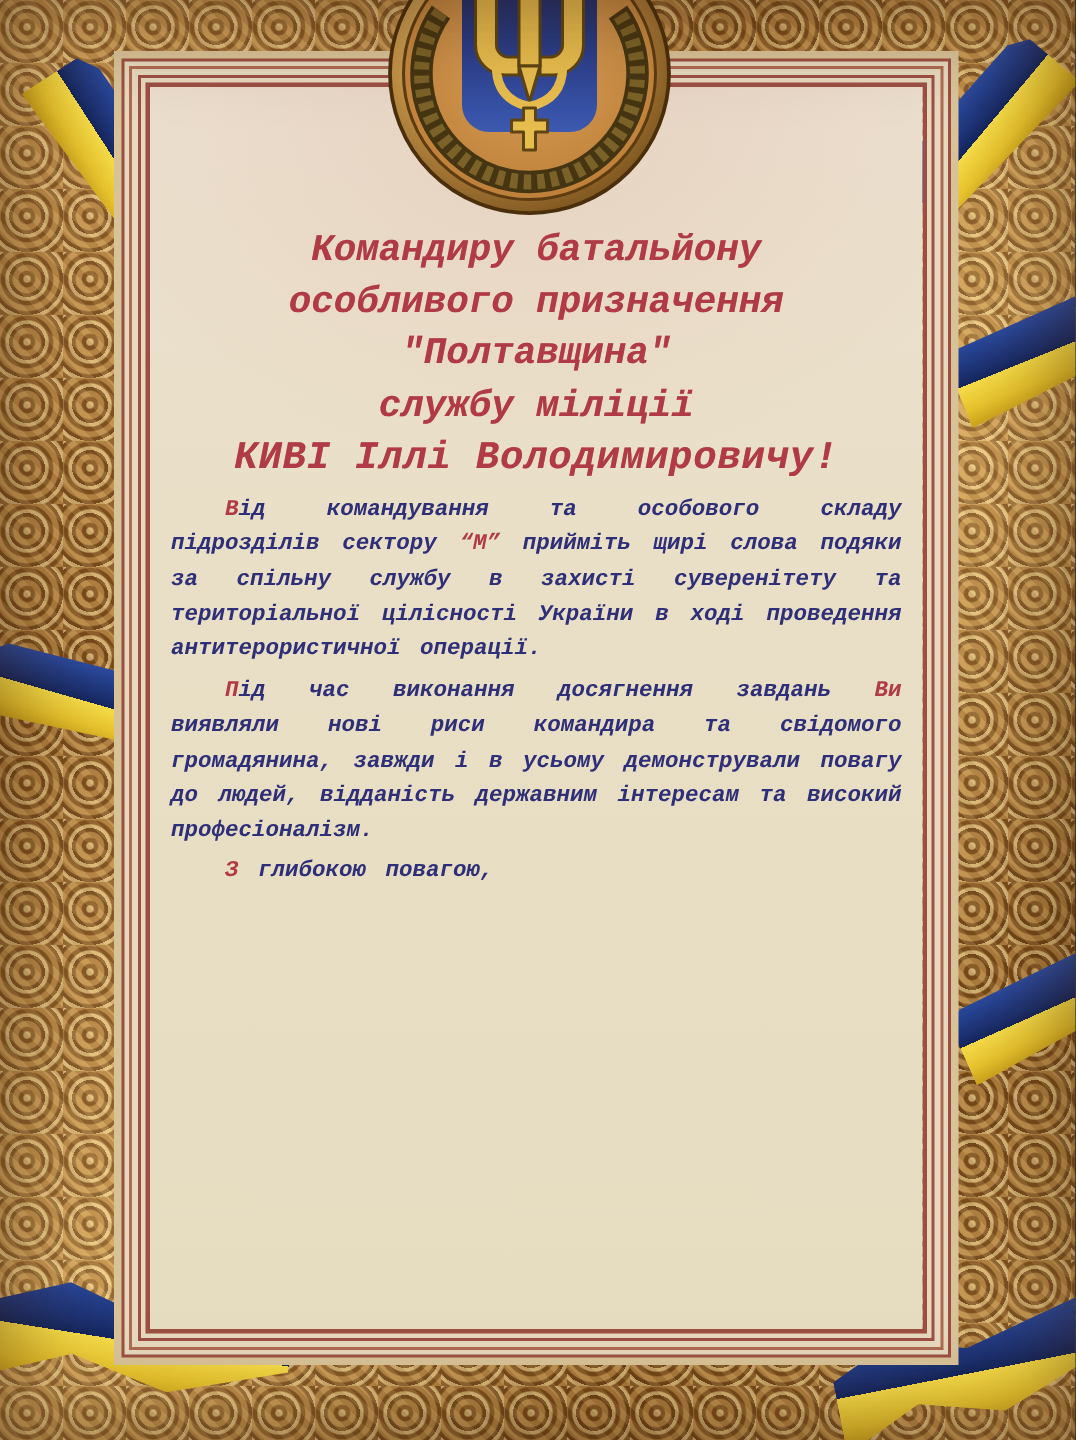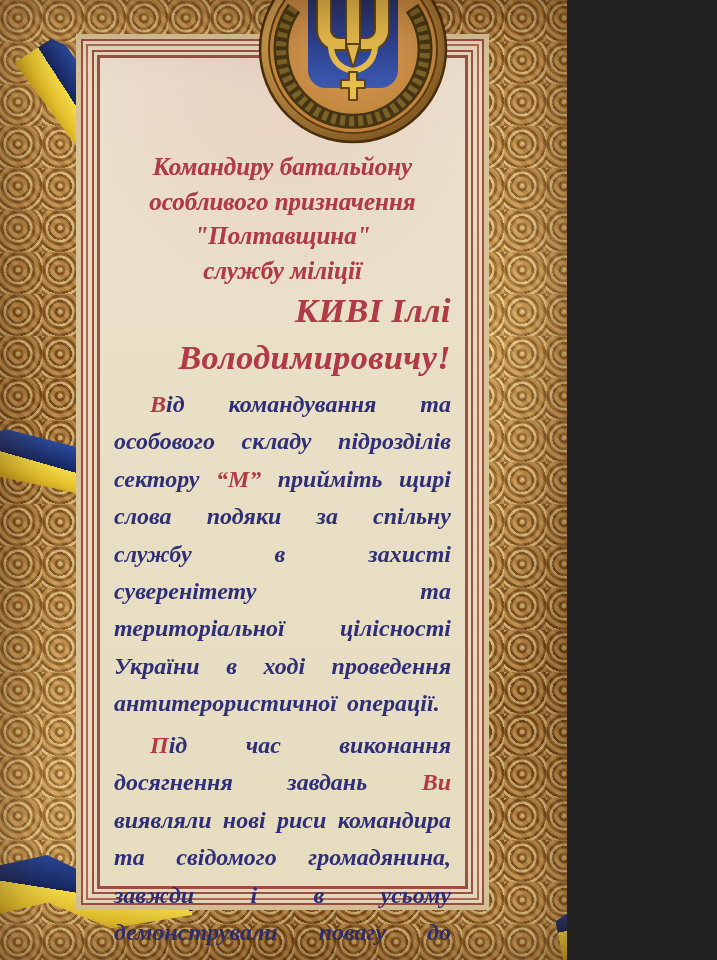--- a/index.html
+++ b/index.html
@@ -1,17 +1,17 @@
 <!DOCTYPE html>
 <html><head>
 <meta charset="utf-8">
 <style>
   html,body{margin:0;padding:0;background:#222;}
-  .stage{position:relative;width:567px;height:960px;overflow:hidden;
-    font-family:Liberation Serif, serif; background:#404040;}
+  .stage{position:relative;width:717px;height:960px;overflow:hidden;
+    font-family:Liberation Mono, monospace; background:#404040;}
 
   
   .frame-outer{position:absolute;inset:0;
     background:
       repeating-radial-gradient(circle at 18px 18px, rgba(255,228,160,.55) 0 2px, rgba(110,64,16,.45) 3px 5px, rgba(216,168,92,.5) 6px 9px, rgba(90,50,12,.35) 10px 12px),
       repeating-linear-gradient(45deg, rgba(255,224,150,.22) 0 5px, rgba(96,56,14,.25) 5px 10px),
       linear-gradient(135deg,#c9995a 0%,#8a5a28 30%,#d7ab66 55%,#7c4f20 80%,#b98c4e 100%);
     background-size:42px 42px, 28px 28px, 100% 100%;}
   .frame-vignette{position:absolute;inset:0;box-shadow:inset 0 0 70px rgba(60,30,5,.55);}
 
@@ -37,23 +37,23 @@
     clip-path:polygon(0 22%,10% 6%,100% 0%,100% 68%,90% 86%,0 100%);
     box-shadow:0 2px 3px rgba(40,20,0,.4);}
   .flag.wavy{clip-path:polygon(0 35%,26% 8%,52% 28%,100% 0,100% 55%,62% 88%,30% 68%,0 100%);}
 
   
   .medallion{position:absolute;left:258px;top:-46px;width:190px;height:190px;}
 
   
   .head{margin:92px 0 4px 0;text-align:center;font-style:italic;font-weight:bold;
     color:#b03a45;font-size:25px;line-height:1.38;text-shadow:0 0 .4px rgba(176,58,69,.5);}
-  .head .l4{font-size:34px;letter-spacing:.5px;text-align:right;}
+  .head .l4{font-size:26px;letter-spacing:.5px;}
   .body-par{margin:4px 0 0 0;text-align:justify;font-style:italic;font-weight:bold;
-    color:#2e2f78;font-size:24px;line-height:1.56;text-indent:36px;word-spacing:4px;}
+    color:#2e2f78;font-size:15px;line-height:1.56;text-indent:36px;word-spacing:4px;}
   .red{color:#b03a45;}
   .closing{margin-top:3px;text-align:left;}
 </style>
 </head>
 <body>
 
 <div class="stage">
 
   <div class="frame-outer"></div>
 

